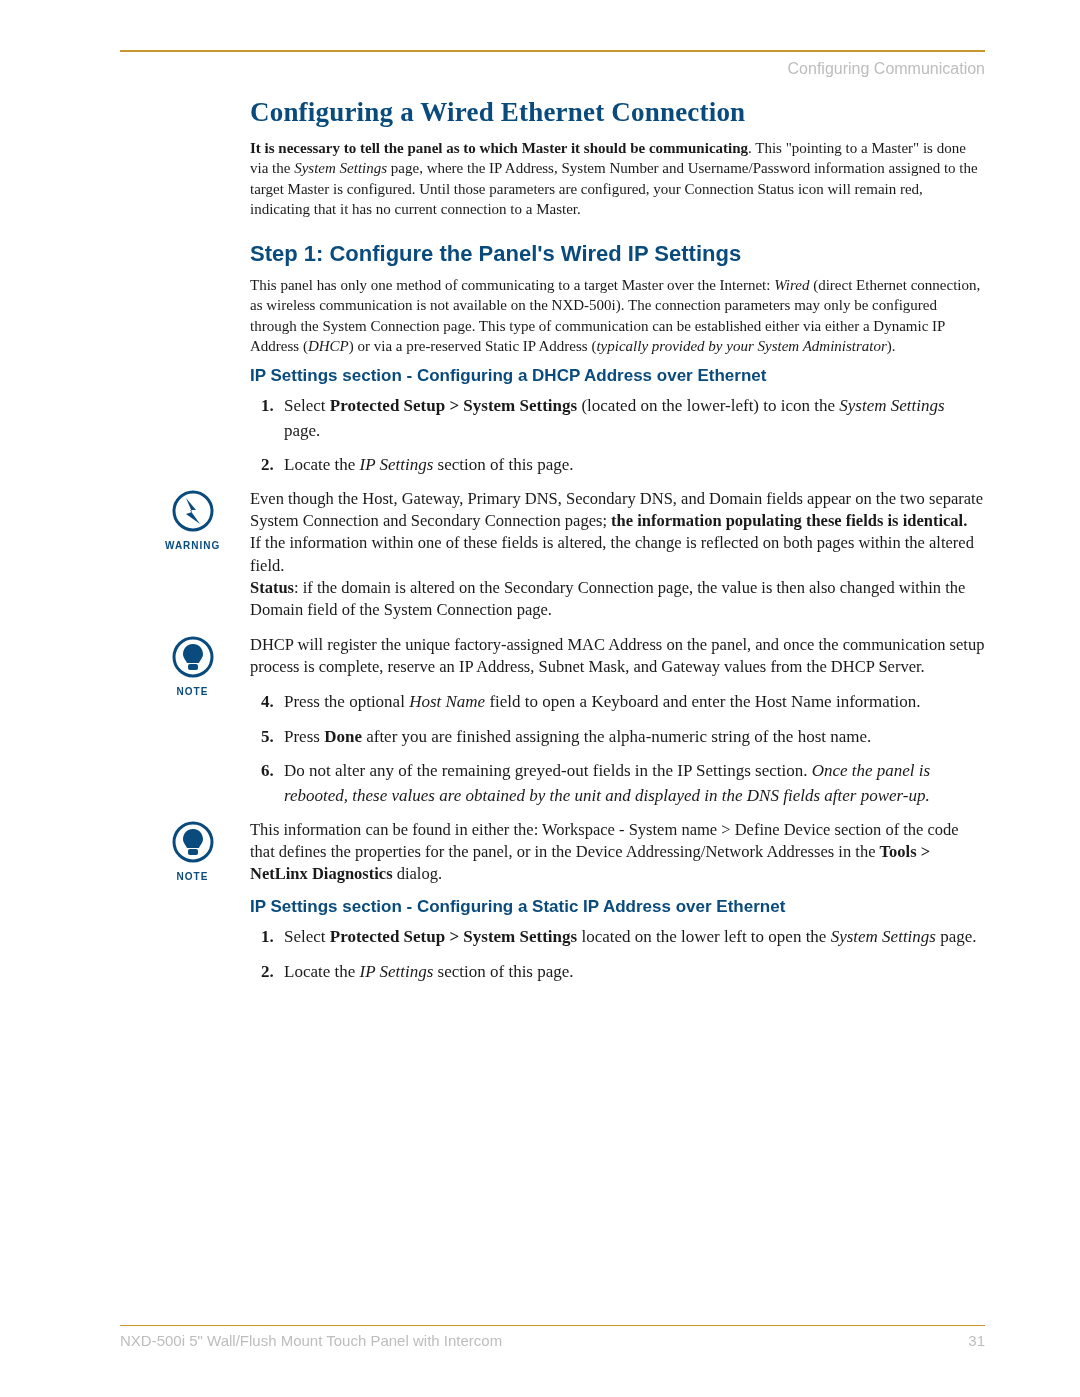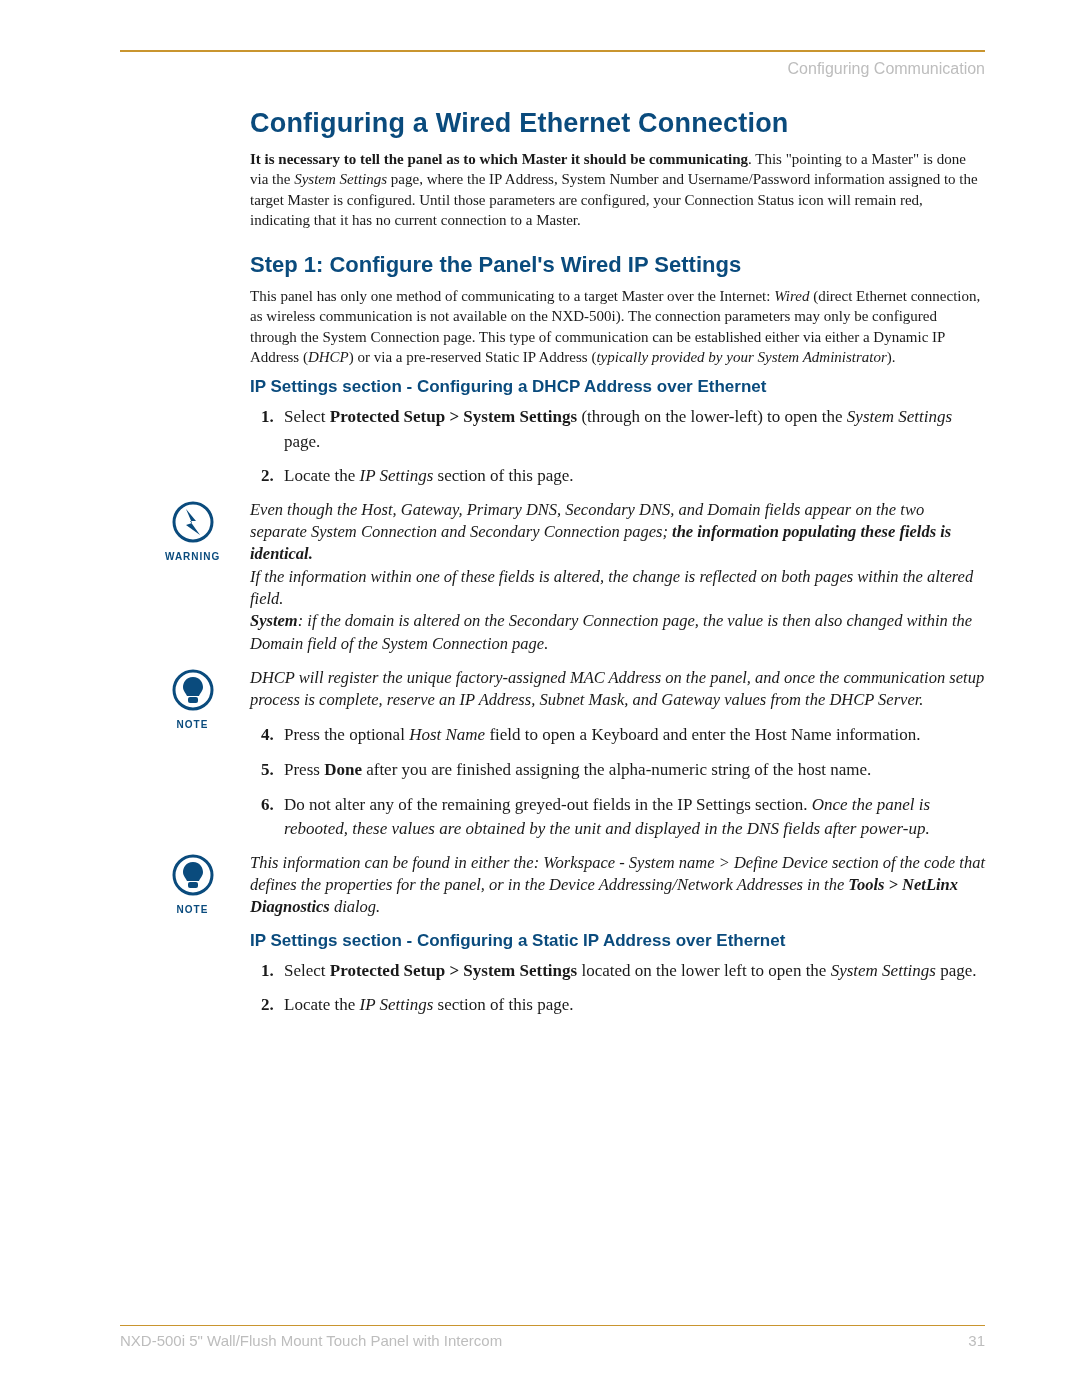--- a/index.html
+++ b/index.html
@@ -19,27 +19,27 @@
   .top-rule {
     height: 2px;
     background: #c9952f;
     margin-bottom: 8px;
   }
   .header-right {
     text-align: right;
     font-family: "Gill Sans", "Helvetica Neue", Arial, sans-serif;
     color: #bdbdbd;
     font-size: 16px;
-    margin-bottom: 30px;
+    margin-bottom: 19px;
   }
   .content {
     padding-left: 130px;
   }
   h1 {
-    font-family: Liberation Sans, sans-serif;
+    font-family: Liberation Serif, serif;
     font-weight: bold;
     color: #0a4b7d;
     font-size: 27px;
     margin: 10px 0 10px 0;
     letter-spacing: 0.2px;
   }
   h2 {
     font-family: "Gill Sans", "Helvetica Neue", Arial, sans-serif;
     font-weight: bold;
     color: #0a4b7d;
@@ -84,21 +84,20 @@
     font-family: "Gill Sans", "Helvetica Neue", Arial, sans-serif;
   }
   .callout-icon .label {
     font-size: 10px;
     color: #0a4b7d;
     font-weight: bold;
     letter-spacing: 1px;
     margin-top: 8px;
   }
   .callout-text {
-    font-style: italic;
     font-size: 16.5px;
     line-height: 1.35;
   }
   .footer {
     position: absolute;
     bottom: 48px;
     left: 120px;
     right: 95px;
   }
   .bottom-rule {
@@ -130,36 +129,36 @@
     </p>
 
     <h2>Step 1: Configure the Panel's Wired IP Settings</h2>
     <p class="body">
       <span>This panel has only one method of communicating to a target Master over the Internet: </span><i>Wired</i><span> (direct Ethernet connection, as wireless communication is not available on the NXD-500i). The connection parameters may only be configured through the System Connection page. This type of communication can be established either via either a Dynamic IP Address (</span><i>DHCP</i><span>) or via a pre-reserved Static IP Address (</span><i>typically provided by your System Administrator</i><span>).</span>
     </p>
 
     <h3>IP Settings section - Configuring a DHCP Address over Ethernet</h3>
 
     <ol start="1">
-      <li><span>Select </span><b>Protected Setup &gt; System Settings</b><span> (through on the lower-left) to open the </span><i>System Settings</i><span> page.</span></li>
+      <li><span>Select </span><b>Protected Setup &gt; System Settings</b><span> (located on the lower-left) to icon the </span><i>System Settings</i><span> page.</span></li>
       <li><span>Locate the </span><i>IP Settings</i><span> section of this page.</span></li>
     </ol>
 
     <div class="callout-block">
       <div class="callout-icon">
         <svg width="42" height="42" viewBox="0 0 42 42">
           <circle cx="21" cy="21" r="19" fill="none" stroke="#0a4b7d" stroke-width="3"></circle>
           <path d="M14 8 L24 20 L18 20 L28 34 L14 24 L20 22 Z" fill="#0a4b7d"></path>
         </svg>
         <div class="label">WARNING</div>
       </div>
       <div class="callout-text">
         <span>Even though the Host, Gateway, Primary DNS, Secondary DNS, and Domain fields appear on the two separate System Connection and Secondary Connection pages; </span><b>the information populating these fields is identical.</b><br>
         <span>If the information within one of these fields is altered, the change is reflected on both pages within the altered field.</span><br>
-        <b>System</b><span>: if the domain is altered on the Secondary Connection page, the value is then also changed within the Domain field of the System Connection page.</span>
+        <b>Status</b><span>: if the domain is altered on the Secondary Connection page, the value is then also changed within the Domain field of the System Connection page.</span>
       </div>
     </div>
 
 
     <div class="callout-block">
       <div class="callout-icon">
         <svg width="42" height="42" viewBox="0 0 42 42">
           <circle cx="21" cy="21" r="19" fill="none" stroke="#0a4b7d" stroke-width="3"></circle>
           <path d="M21 8 C14 8 11 14 11 18 C11 22 14 24 15 27 L27 27 C28 24 31 22 31 18 C31 14 28 8 21 8 Z" fill="#0a4b7d"></path>
           <rect x="16" y="28" width="10" height="6" rx="2" fill="#0a4b7d"></rect>

